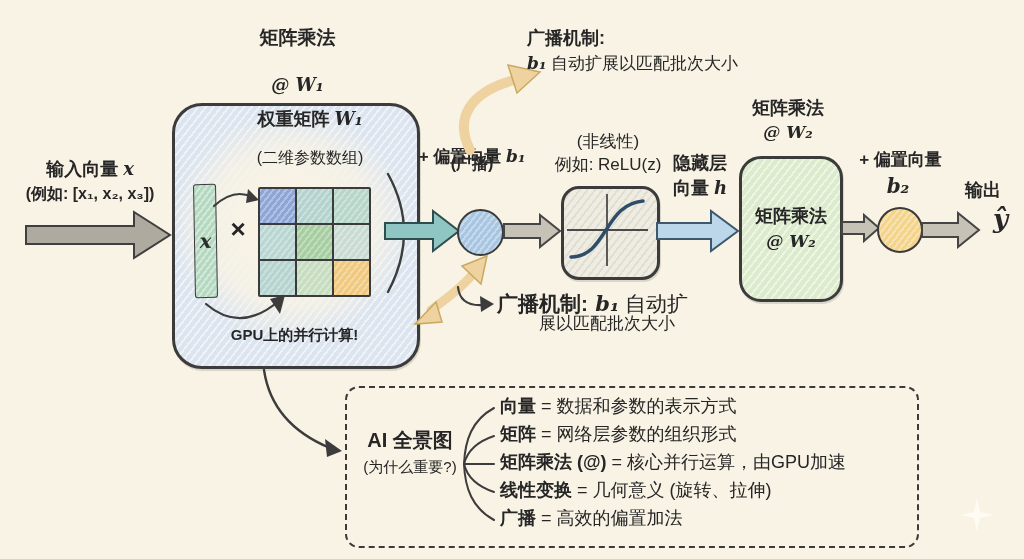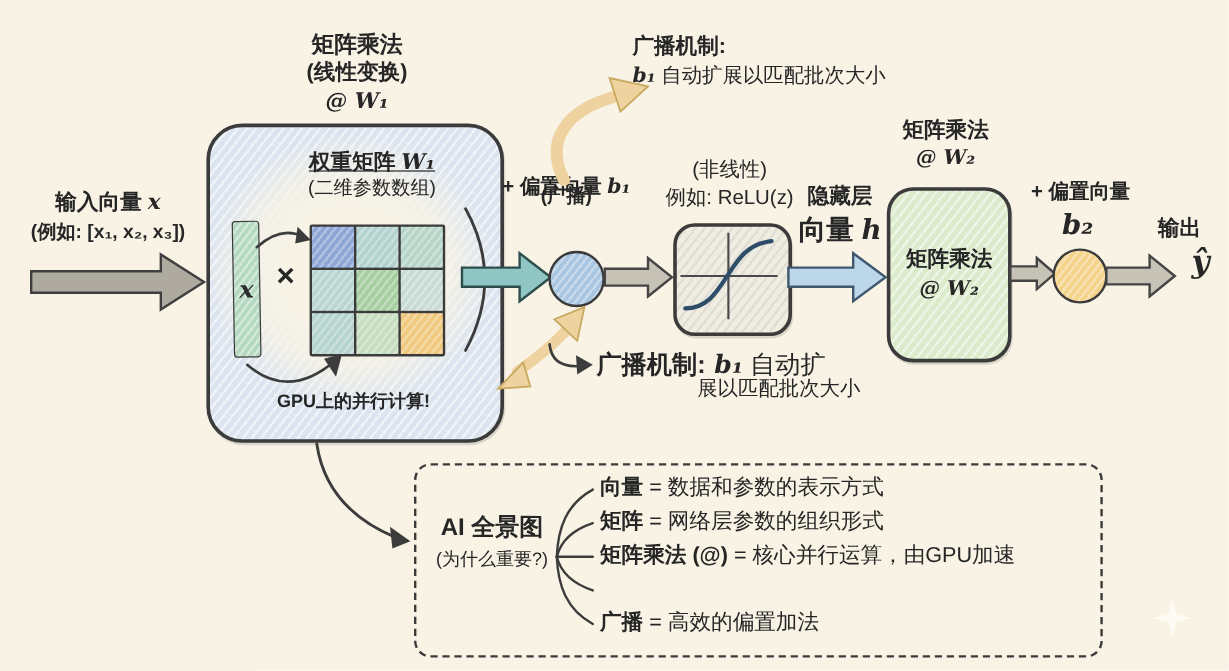--- a/index.html
+++ b/index.html
@@ -46,34 +46,33 @@
   .ink{stroke:#3c3c3c;}
   #sparkle{left:960px;top:498px;width:34px;height:34px;opacity:.75;background:#fffef7;
     clip-path:polygon(50% 0,59% 41%,100% 50%,59% 59%,50% 100%,41% 59%,0 50%,41% 41%);}
 </style>
 </head>
 <body>
 
 <div id="canvas" style="background-color: rgb(248, 243, 229);">
 
   <div class="abs txt b" style="left:225px;top:26px;width:145px;font-size:19px;">矩阵乘法</div>
-  <div class="abs txt b" style="left:225px;top:50px;width:145px;font-size:18px;">(线性变换)</div>
   <div class="abs txt mvar" style="left:225px;top:74px;width:145px;font-size:18px;text-align:center;color:#262626;">@ W₁</div>
 
   <div class="abs txt b" style="left:15px;top:158px;width:150px;font-size:18px;">
     <span>输入向量</span>
     <span class="mvar">x</span>
   </div>
   <div class="abs txt" style="left:5px;top:184px;width:170px;font-size:16px;font-weight:bold;">(例如: [x₁, x₂, x₃])</div>
   <svg class="abs" style="left:24px;top:210px;" width="150" height="50">
     <polygon points="2,16 110,16 110,2 146,25 110,48 110,34 2,34" stroke="#3f3f3f" stroke-width="2" style="fill: rgb(174, 170, 159);"></polygon>
   </svg>
 
   <div id="weight-box" class="abs sketchbox" style="background-color: rgb(219, 228, 239);"></div>
-  <div class="abs txt b" style="left:220px;top:125px;width:180px;font-size:18px;text-decoration:underline;">
+  <div class="abs txt b" style="left:220px;top:108px;width:180px;font-size:18px;">
     <span>权重矩阵</span>
     <span class="mvar">W₁</span>
   </div>
   <div class="abs txt" style="left:220px;top:148px;width:180px;font-size:16px;">(二维参数数组)</div>
 
   <div id="x-bar" class="abs" style="background-color: rgb(181, 217, 192);">
     <span class="mvar" style="font-size:20px;color:#2c2c2c;">x</span>
   </div>
   <div class="abs txt b" style="left:225px;top:214px;width:26px;font-size:26px;">×</div>
 
@@ -128,57 +127,57 @@
     <polygon points="10,76 31,54 37,74" stroke="#c9a95f" stroke-width="1.5" style="fill: rgb(238, 211, 160);"></polygon>
     <polygon points="82,8 57,18 76,36" stroke="#c9a95f" stroke-width="1.5" style="fill: rgb(238, 211, 160);"></polygon>
   </svg>
   <svg class="abs" style="left:450px;top:283px;" width="48" height="32">
     <path class="arrow-stroke ink" stroke-width="2.2" d="M8,4 Q10,24 34,22"></path>
     <polygon points="44,21 30,13 31,29" fill="#3c3c3c"></polygon>
   </svg>
   <div class="abs txt" style="left:497px;top:291px;width:220px;font-size:21px;text-align:left;">
     <span class="b">广播机制:</span><span class="mvar"> b₁</span><span> 自动扩</span>
   </div>
-  <div class="abs txt" style="left:497px;top:314px;width:220px;font-size:17px;text-align:right;">展以匹配批次大小</div>
+  <div class="abs txt" style="left:497px;top:314px;width:220px;font-size:17px;text-align:center;">展以匹配批次大小</div>
 
   <svg class="abs" style="left:502px;top:213px;" width="60" height="36">
     <polygon points="2,11 38,11 38,2 58,18 38,34 38,25 2,25" stroke="#454545" stroke-width="2" style="fill: rgb(198, 194, 182);"></polygon>
   </svg>
 
   <div class="abs txt" style="left:540px;top:132px;width:136px;font-size:17px;">(非线性)</div>
   <div class="abs txt" style="left:530px;top:155px;width:156px;font-size:17px;">例如: ReLU(z)</div>
   <div id="activation-box" class="abs sketchbox" style="background-color: rgb(239, 236, 225);"></div>
   <svg class="abs" style="left:561px;top:186px;" width="93" height="88">
     <line x1="46" y1="8" x2="46" y2="80" stroke="#4a4a4a" stroke-width="1.8"></line>
     <line x1="6" y1="44" x2="87" y2="44" stroke="#4a4a4a" stroke-width="1.8"></line>
     <path class="arrow-stroke" stroke-width="3.5" d="M10,71 C28,71 36,58 45,44 C54,30 62,17 82,15" style="stroke: rgb(46, 77, 104);"></path>
   </svg>
 
   <div class="abs txt b" style="left:664px;top:153px;width:72px;font-size:18px;">隐藏层</div>
-  <div class="abs txt b" style="left:664px;top:177px;width:72px;font-size:23px;">
+  <div class="abs txt b" style="left:664px;top:177px;width:72px;font-size:18px;">
     <span>向量</span>
     <span class="mvar">h</span>
   </div>
   <svg class="abs" style="left:655px;top:209px;" width="86" height="44">
     <polygon points="2,14 56,14 56,2 83,22 56,42 56,30 2,30" stroke="#3f586e" stroke-width="2" style="fill: rgb(188, 214, 234);"></polygon>
   </svg>
 
   <div class="abs txt b" style="left:742px;top:98px;width:92px;font-size:18px;">矩阵乘法</div>
   <div class="abs txt mvar" style="left:742px;top:122px;width:92px;font-size:17px;">@ W₂</div>
   <div id="matmul2-box" class="abs sketchbox" style="background-color: rgb(220, 235, 204);">
     <span class="txt b" style="font-size:18px;">矩阵乘法</span>
     <span class="txt mvar" style="font-size:17px;">@ W₂</span>
   </div>
 
   <svg class="abs" style="left:840px;top:213px;" width="41" height="30">
     <polygon points="2,9 24,9 24,2 39,15 24,28 24,21 2,21" stroke="#454545" stroke-width="2" style="fill: rgb(198, 194, 182);"></polygon>
   </svg>
 
   <div class="abs txt b" style="left:838px;top:150px;width:125px;font-size:17px;">+ 偏置向量</div>
-  <div class="abs txt mvar" style="left:877px;top:174px;width:42px;font-size:23px;font-style:italic;">b₂</div>
+  <div class="abs txt mvar" style="left:877px;top:174px;width:42px;font-size:20px;font-style:italic;">b₂</div>
   <div id="bias2-circle" class="abs circle" style="background-color: rgb(244, 211, 138);"></div>
 
   <svg class="abs" style="left:920px;top:211px;" width="62" height="38">
     <polygon points="2,12 38,12 38,2 59,19 38,36 38,26 2,26" stroke="#454545" stroke-width="2" style="fill: rgb(198, 194, 182);"></polygon>
   </svg>
 
   <div class="abs txt b" style="left:950px;top:180px;width:66px;font-size:18px;">输出</div>
   <div class="abs txt mvar" style="left:978px;top:204px;width:45px;font-size:26px;">ŷ</div>
 
   <svg class="abs" style="left:248px;top:362px;" width="105" height="98">
@@ -203,19 +202,23 @@
     <span>= 数据和参数的表示方式</span>
   </div>
   <div class="abs txt" style="left:500px;top:424px;width:410px;font-size:18px;text-align:left;">
     <span class="b">矩阵</span>
     <span>= 网络层参数的组织形式</span>
   </div>
   <div class="abs txt" style="left:500px;top:452px;width:410px;font-size:18px;text-align:left;">
     <span class="b">矩阵乘法 (@)</span>
     <span>= 核心并行运算，由GPU加速</span>
   </div>
+  <div class="abs txt" style="left:500px;top:480px;width:410px;font-size:18px;text-align:left;">
+    <span class="b">线性变换</span>
+    <span>= 几何意义 (旋转、拉伸)</span>
+  </div>
   <div class="abs txt" style="left:500px;top:508px;width:410px;font-size:18px;text-align:left;">
     <span class="b">广播</span>
     <span>= 高效的偏置加法</span>
   </div>
 
   <div id="sparkle" class="abs"></div>
 </div>
 
 </body></html>

